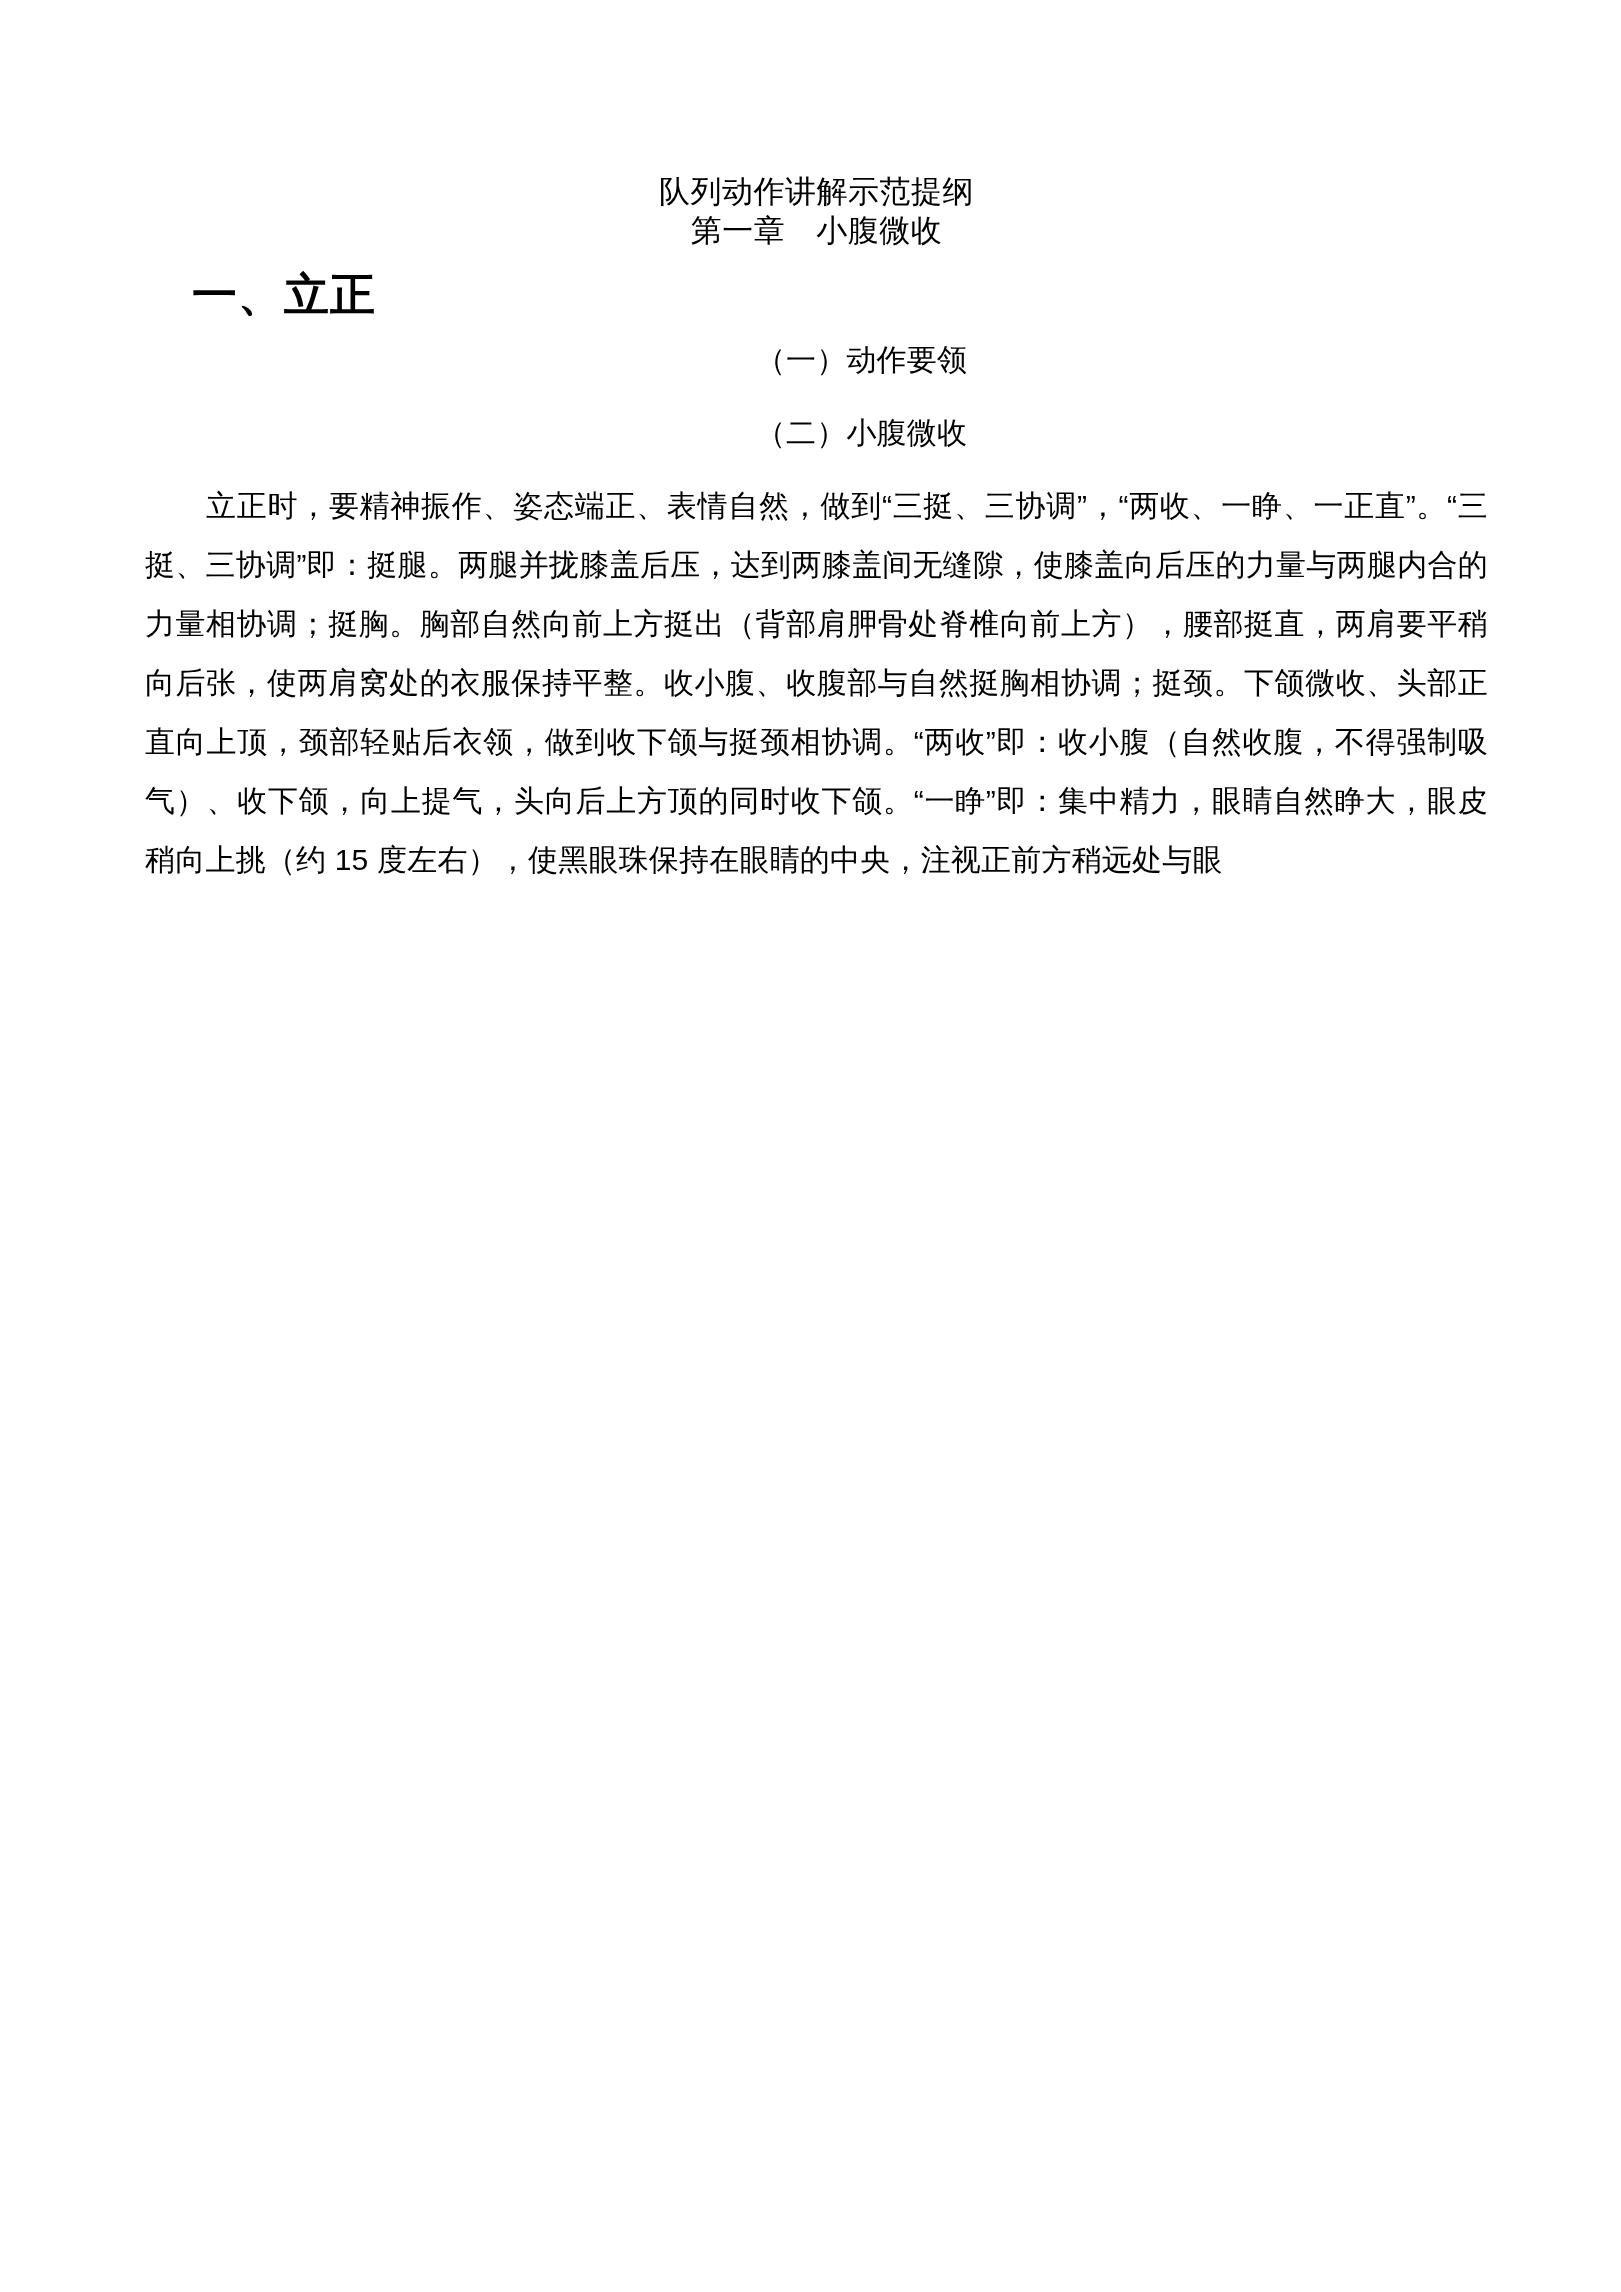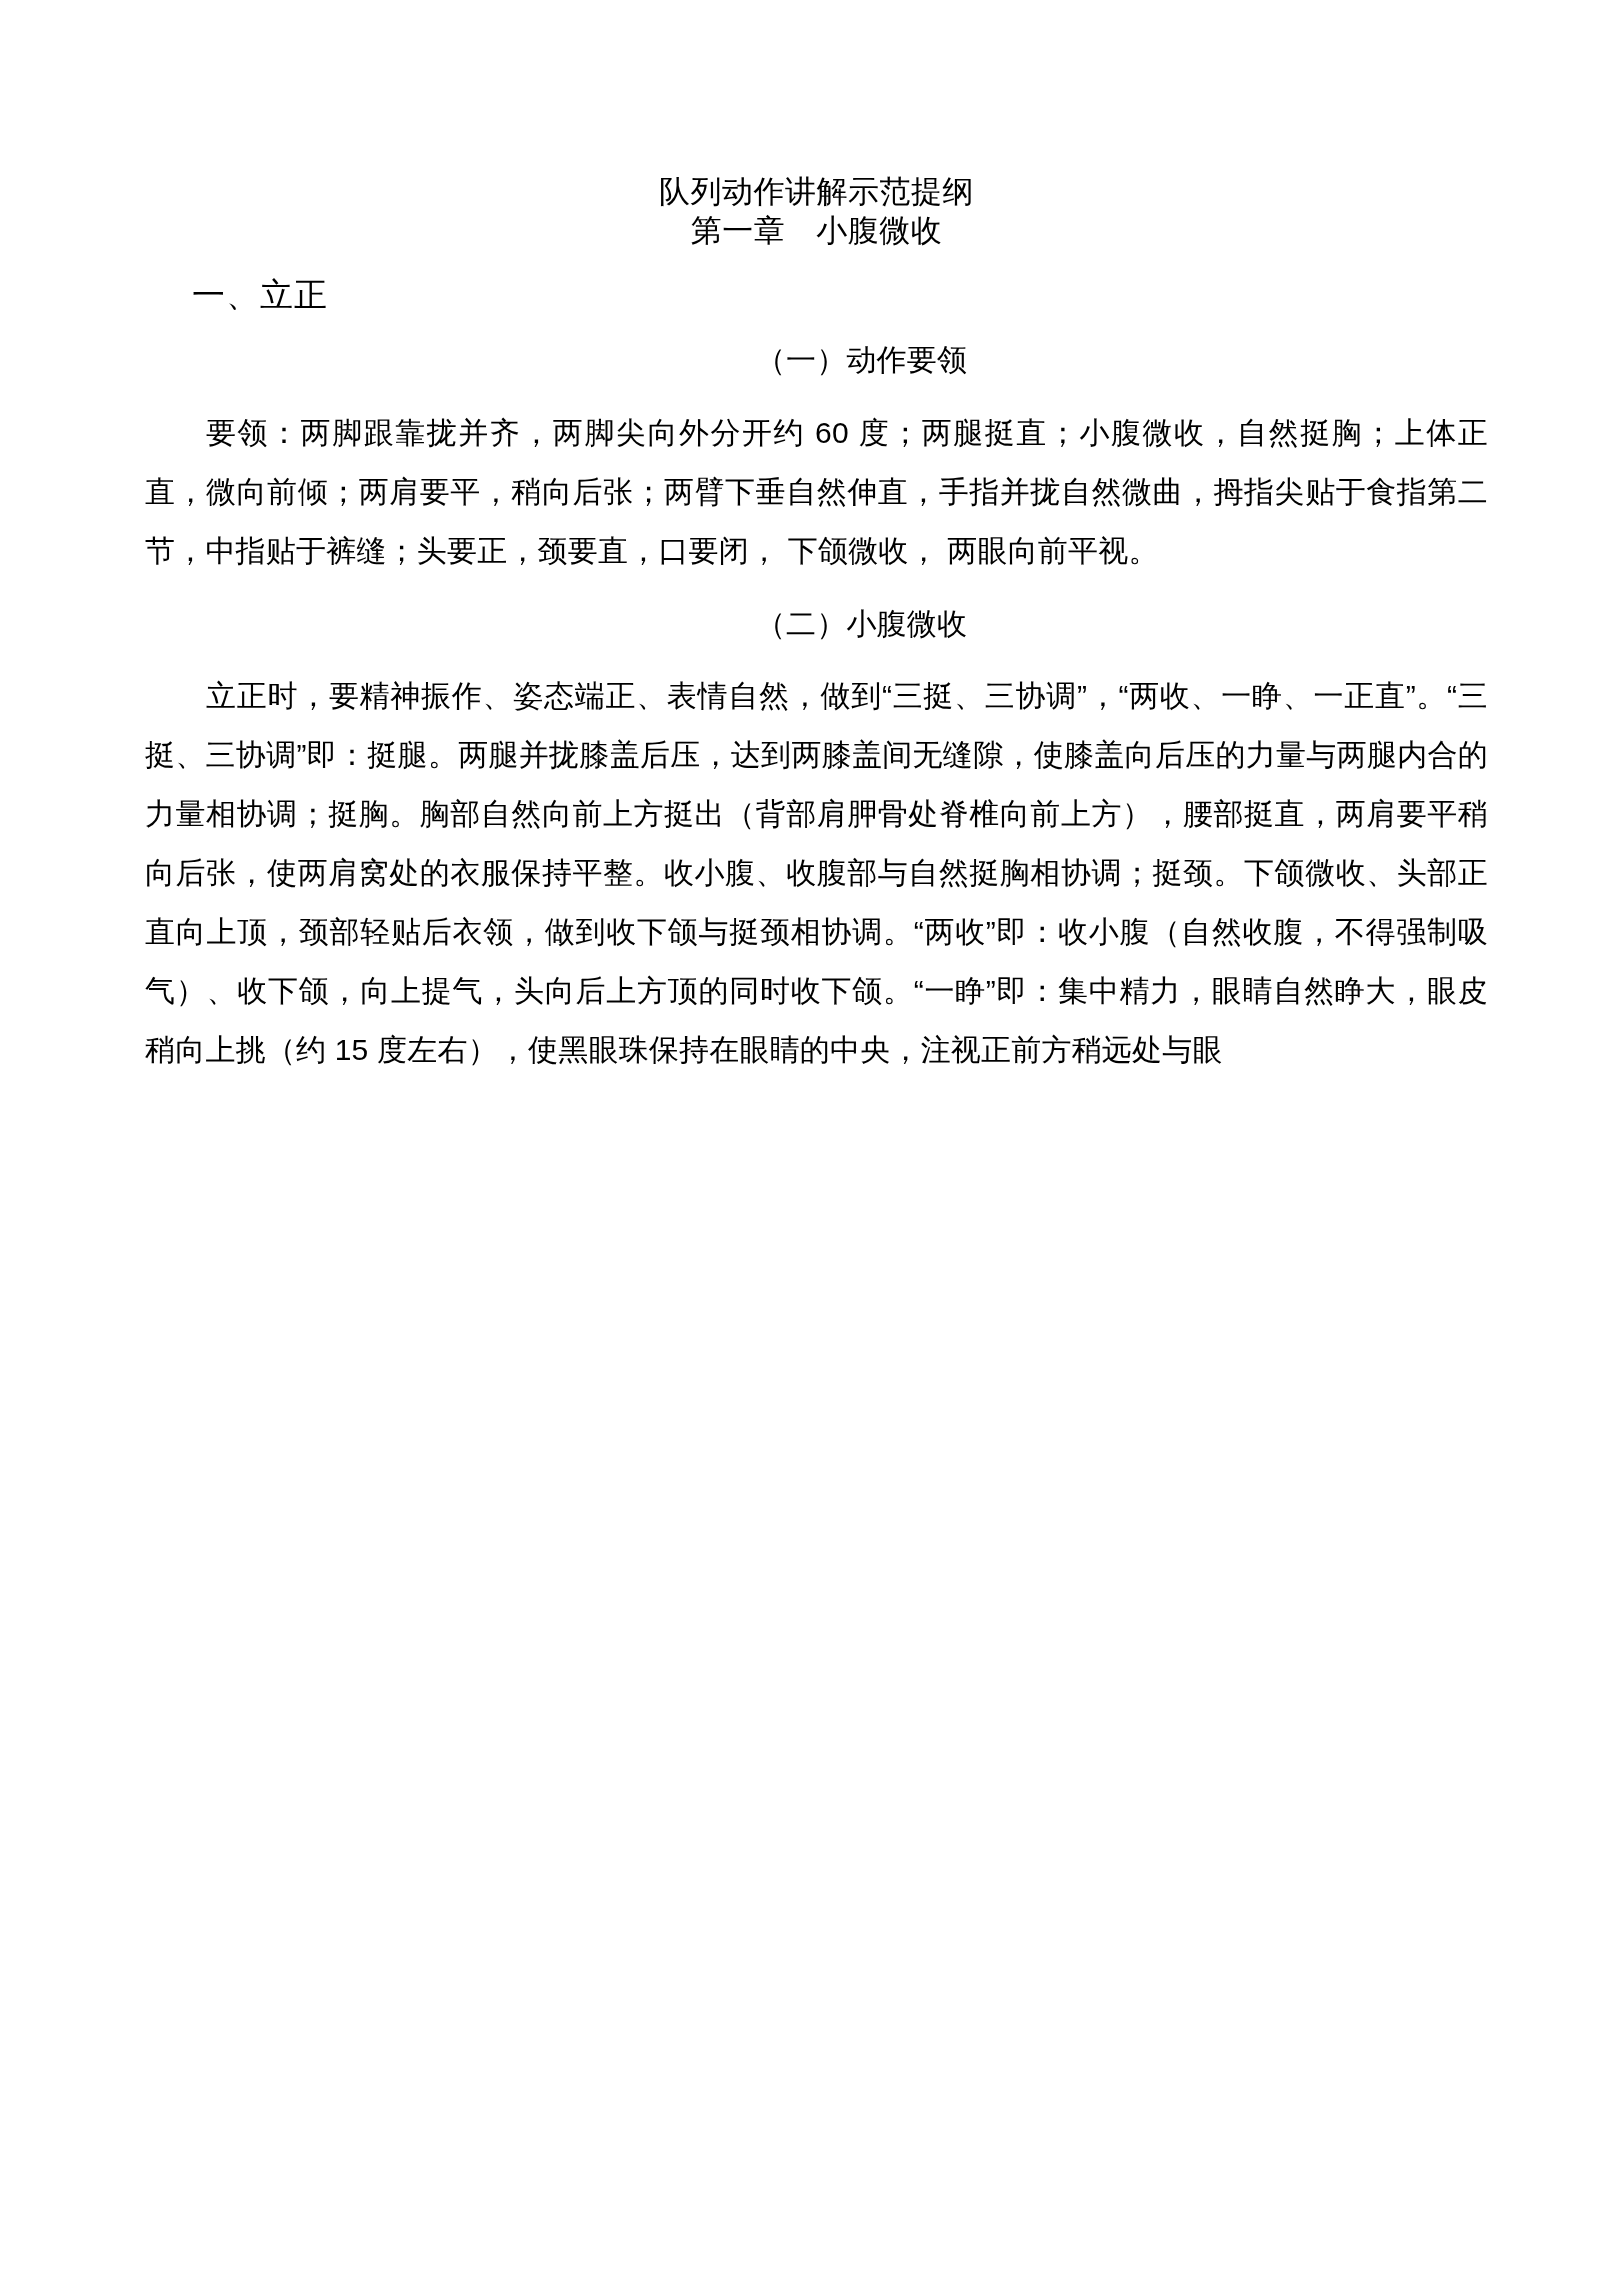--- a/index.html
+++ b/index.html
@@ -28,22 +28,22 @@
     font-size: 31px;
     line-height: 39px;
     letter-spacing: 0.5px;
     margin: 0;
     font-weight: 400;
   }
   .doc-title.first { padding-top: 172px; }
   .doc-title .gap { display: inline-block; width: 31px; }
 
   .section-heading {
-    font-size: 33px;
-    font-weight: 400;
+    font-size: 45px;
+    font-weight: 700;
     line-height: 45px;
     margin: 21.6px 0 0 0;
     padding-left: 47px;
     letter-spacing: 1px;
   }
 
   p.body {
     font-size: 30px;
     line-height: 59px;
     margin: 13.7px 0 0 0;
@@ -74,21 +74,20 @@
     <div class="doc-title">
       <span>第一章</span><span class="gap"></span><span>小腹微收</span>
     </div>
 
     <div class="section-heading">一、立正</div>
 
 
     <p class="body sub nojust">（一）动作要领</p>
 
 
-    <p class="body">要领：两脚跟靠拢并齐，两脚尖向外分开约 60 度；两腿挺直；小腹微收，自然挺胸；上体正直，微向前倾；两肩要平，稍向后张；两臂下垂自然伸直，手指并拢自然微曲，拇指尖贴于食指第二节，中指贴于裤缝；头要正，颈要直，口要闭， 下颌微收， 两眼向前平视。</p>
 
     <p class="body sub nojust">（二）小腹微收</p>
 
     <p class="body">立正时，要精神振作、姿态端正、表情自然，做到“三挺、三协调”，“两收、一睁、一正直”。“三挺、三协调”即：挺腿。两腿并拢膝盖后压，达到两膝盖间无缝隙，使膝盖向后压的力量与两腿内合的力量相协调；挺胸。胸部自然向前上方挺出（背部肩胛骨处脊椎向前上方），腰部挺直，两肩要平稍向后张，使两肩窝处的衣服保持平整。收小腹、收腹部与自然挺胸相协调；挺颈。下颌微收、头部正直向上顶，颈部轻贴后衣领，做到收下颌与挺颈相协调。“两收”即：收小腹（自然收腹，不得强制吸气）、收下颌，向上提气，头向后上方顶的同时收下颌。“一睁”即：集中精力，眼睛自然睁大，眼皮稍向上挑（约 15 度左右），使黑眼珠保持在眼睛的中央，注视正前方稍远处与眼</p>
 
   </div>
 </div>
 
 
 </body></html>

